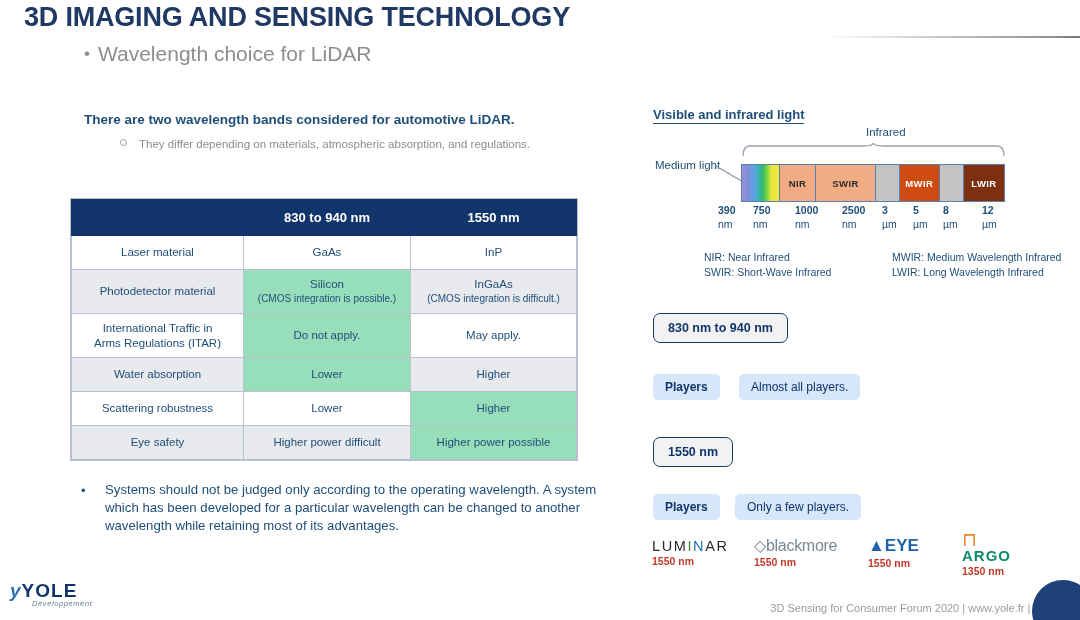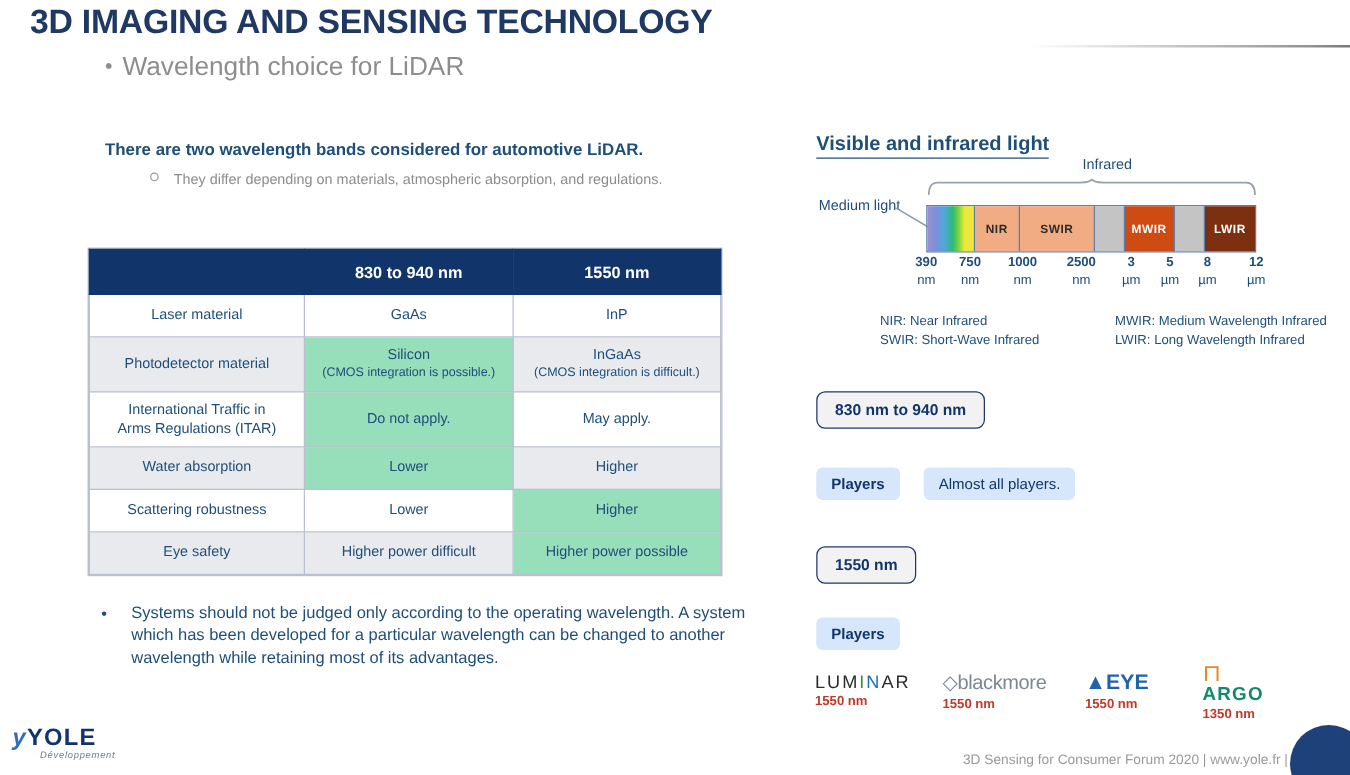--- a/index.html
+++ b/index.html
@@ -74,21 +74,21 @@
     position:absolute;left:105px;top:481px;width:528px;
     font-size:13.2px;line-height:1.38;color:#1f4e79;
   }
   .note .dot{
     position:absolute;left:-24px;top:1px;font-size:13px;color:#1f4e79;
   }
 
   
   .rhead{
     position:absolute;left:653px;top:107px;
-    font-size:16px;font-weight:700;color:#1f4e79;
+    font-size:13px;font-weight:700;color:#1f4e79;
     border-bottom:1.5px solid #1f4e79;padding-bottom:1px;
   }
   .infrared-lbl{
     position:absolute;left:866px;top:126px;font-size:11.5px;color:#1f4e79;
   }
   .bracket{position:absolute;left:742px;top:143px;width:263px;height:14px;}
   .visible-lbl{
     position:absolute;left:655px;top:159px;font-size:11.5px;color:#1f4e79;white-space:nowrap;
   }
   .leader{position:absolute;left:716px;top:166px;width:36px;height:22px;}
@@ -105,21 +105,21 @@
   }
   .seg:last-child{border-right:none;}
   .seg.vis{background:linear-gradient(to right,#9b8fd4 0%,#7b8fd8 18%,#4fa8dd 36%,#2fb77a 54%,#6fd13f 66%,#e9e83a 80%,#f2e63d 100%);}
   .seg.nir,.seg.swir{background:#f2ac84;color:#2b2b2b;}
   .seg.gap{background:#c4c4c4;}
   .seg.mwir{background:#ce4c12;color:#ffffff;}
   .seg.lwir{background:#7c3010;color:#ffffff;}
 
   .ticks{position:absolute;left:700px;top:203px;width:330px;height:32px;}
   .tick{
-    position:absolute;text-align:center;width:46px;
+    position:absolute;width:46px;
     font-size:10.5px;color:#1f4e79;font-weight:600;line-height:1.35;
   }
   .tick .u{display:block;font-weight:400;}
 
   .legend{position:absolute;left:704px;top:250px;font-size:10.5px;color:#1f4e79;line-height:1.45;}
   .legend2{position:absolute;left:892px;top:250px;font-size:10.5px;color:#1f4e79;line-height:1.45;}
 
   .pill{
     position:absolute;border:1.6px solid #1f3864;border-radius:7px;
     background:#f2f2f2;color:#11356b;font-weight:700;font-size:12.5px;
@@ -293,20 +293,21 @@
     <div>MWIR: Medium Wavelength Infrared</div>
     <div>LWIR: Long Wavelength Infrared</div>
   </div>
 
   <div class="pill p1">830 nm to 940 nm</div>
   <div class="chip c1 bold">Players</div>
   <div class="chip c2">Almost all players.</div>
 
   <div class="pill p2">1550 nm</div>
   <div class="chip c3 bold">Players</div>
+  <div class="chip c4">Only a few players.</div>
 
   <div class="logos">
     <div class="logo lum">
       <div class="wd">LUM<span class="i">I</span><span class="n">N</span>AR</div>
       <div class="nm">1550 nm</div>
     </div>
     <div class="logo bm">
       <div class="wd">◇blackmore</div>
       <div class="nm">1550 nm</div>
     </div>

